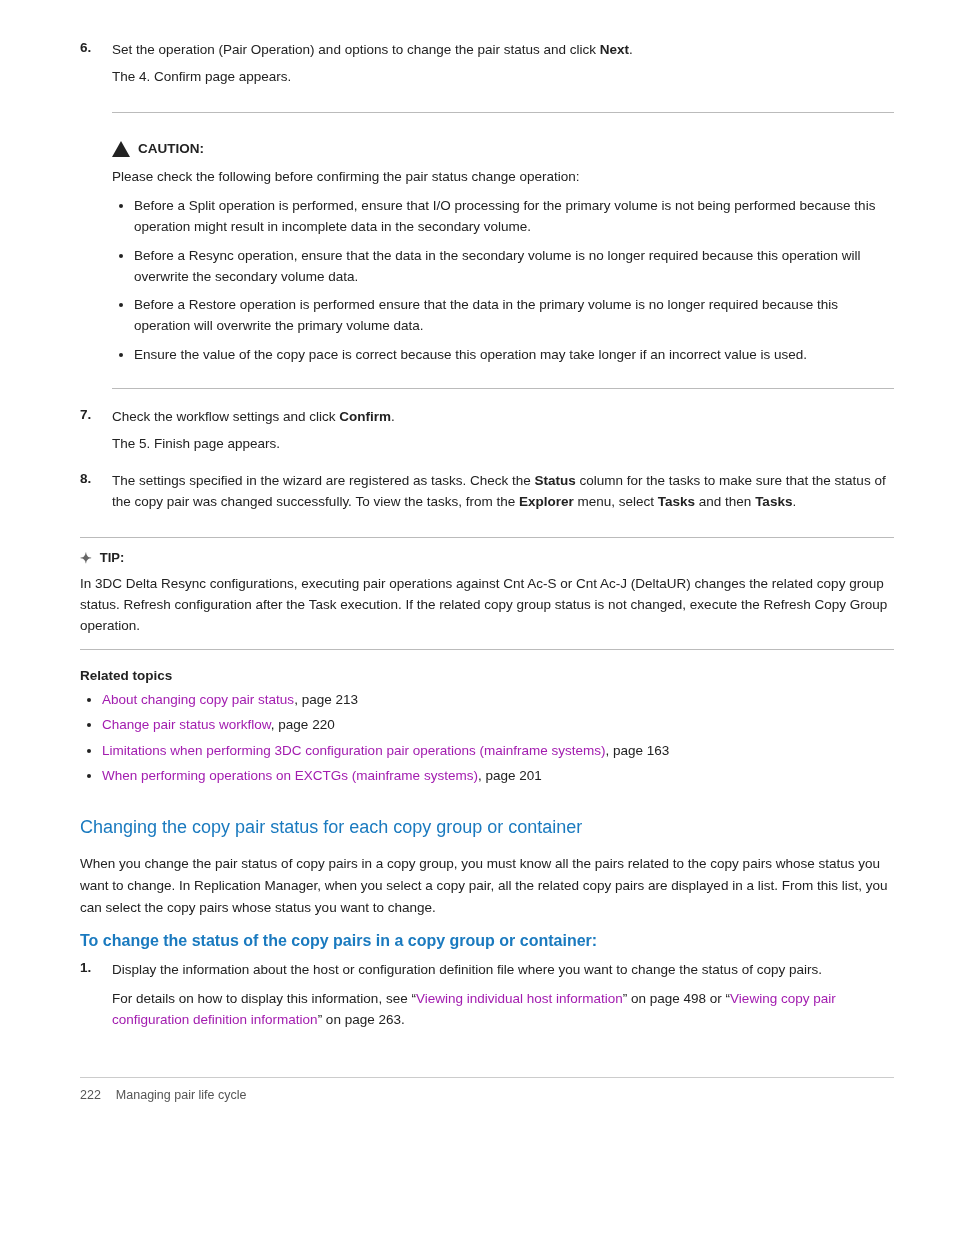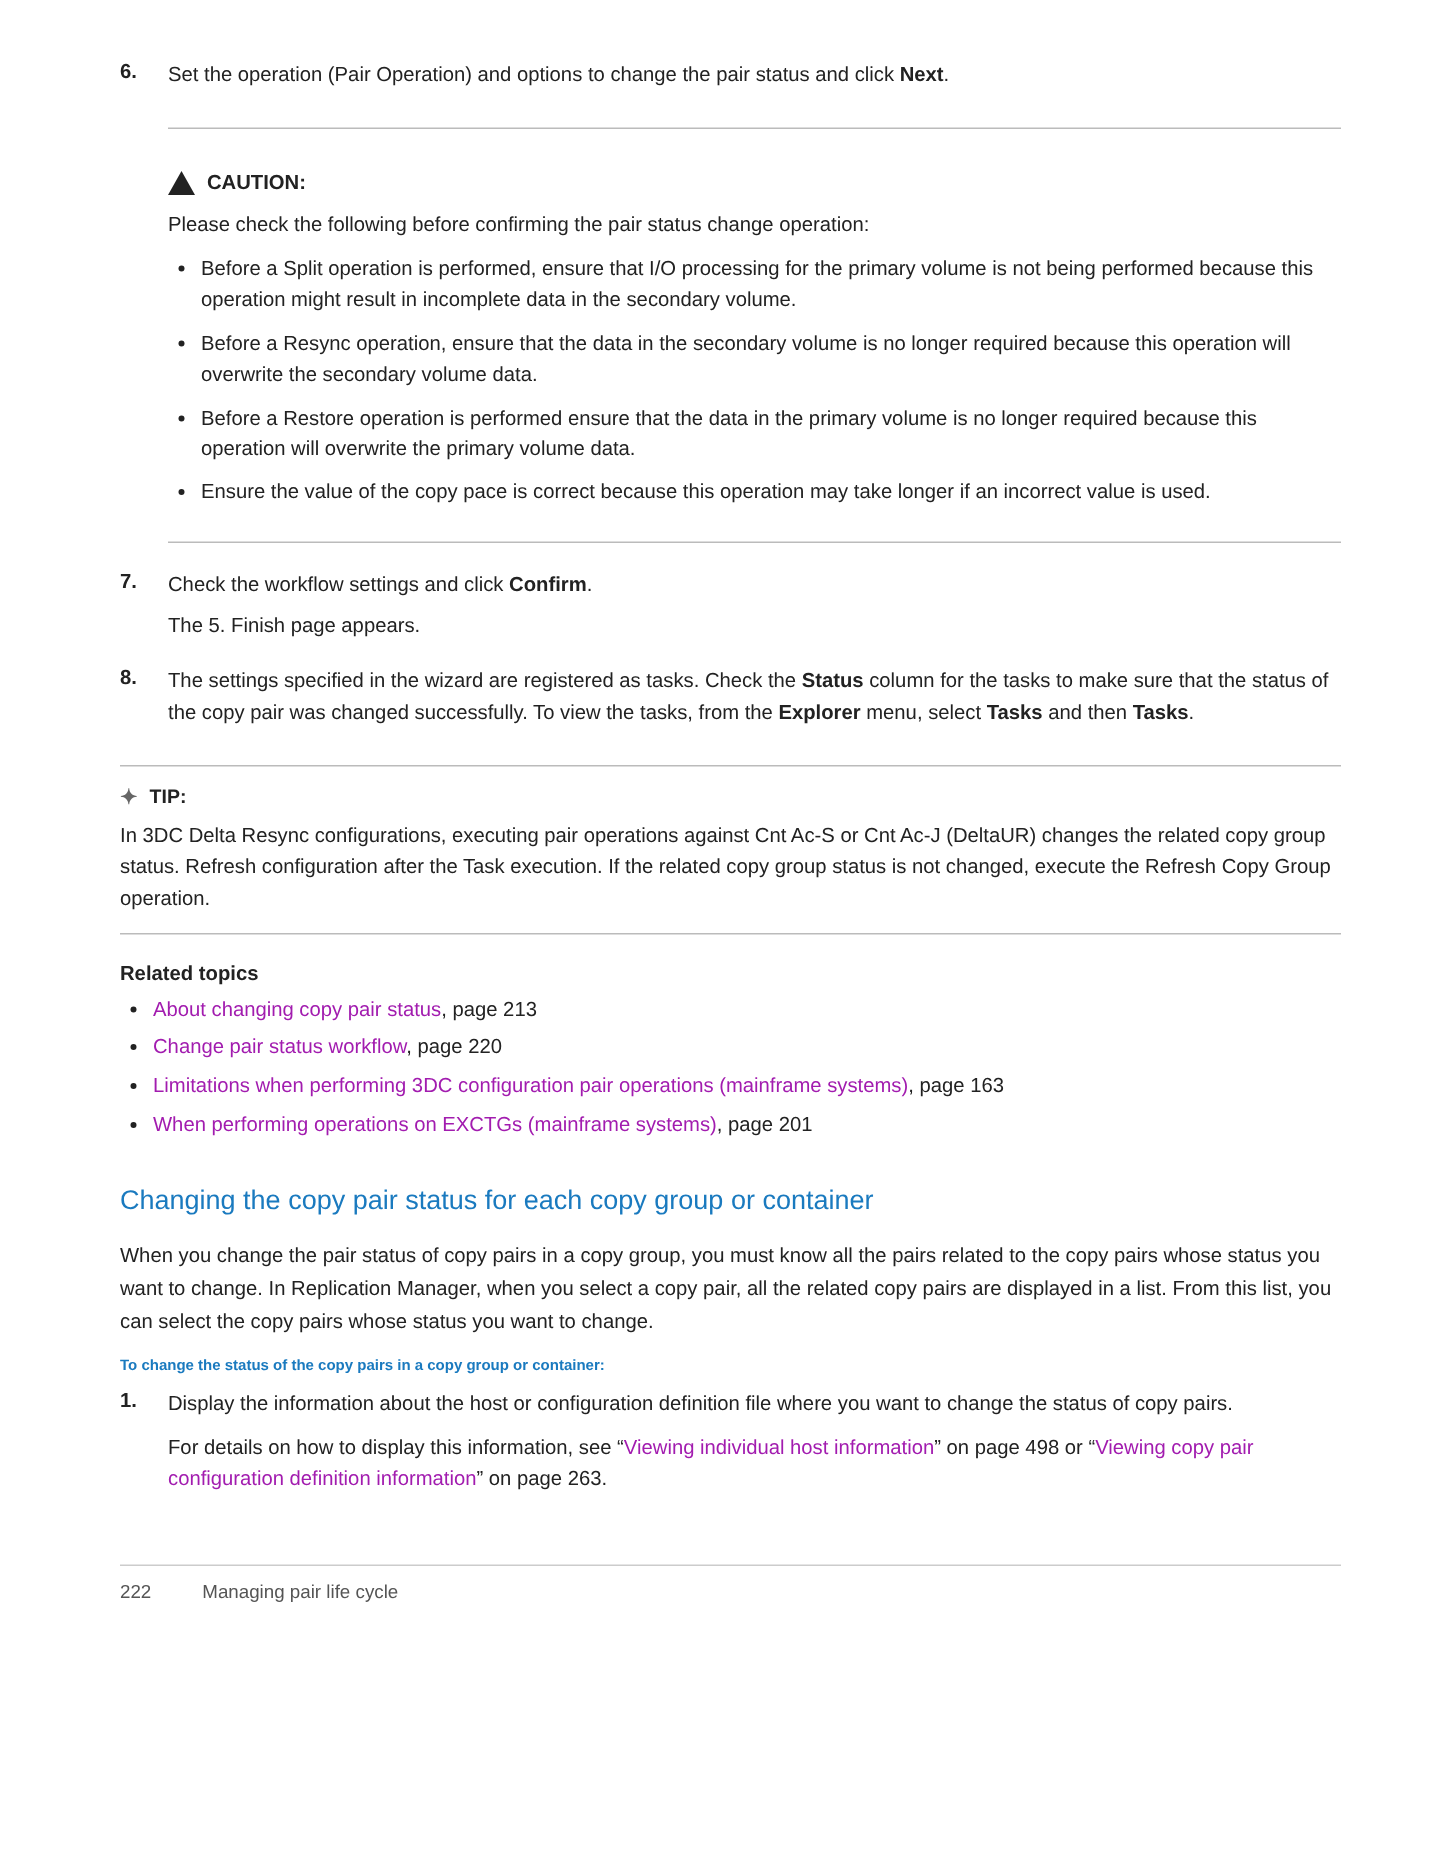--- a/index.html
+++ b/index.html
@@ -101,43 +101,44 @@
       color: #1a7abf;
       font-size: 18px;
       font-weight: normal;
       margin: 28px 0 14px 0;
       line-height: 1.35;
     }
     .section-intro { margin-bottom: 14px; line-height: 1.6; }
     .sub-heading {
       color: #1a7abf;
       font-weight: bold;
-      font-size: 10px;
+      font-size: 16px;
       margin: 14px 0 10px 0;
     }
 
     .footer-bar {
       border-top: 1px solid #ccc;
       padding-top: 10px;
       margin-top: 40px;
       display: flex;
-      gap: 34px;
+      gap: 15px;
       color: #555;
       font-size: 12.5px;
     }
   </style>
 </head>
 <body>
 
 <div class="step">
   <span class="step-number">6.</span>
   <div class="step-content">
     <p>
       <span>Set the operation (Pair Operation) and options to change the pair status and click </span><span class="bold">Next</span><span>.</span>
     </p>
+    <p>The 4. Confirm page appears.</p>
   </div>
 </div>
 
 <div class="caution-box">
   <div class="caution-header">
     <span class="caution-triangle"></span>
     <span class="caution-label">CAUTION:</span>
   </div>
   <div class="caution-body">
     <p>Please check the following before confirming the pair status change operation:</p>

